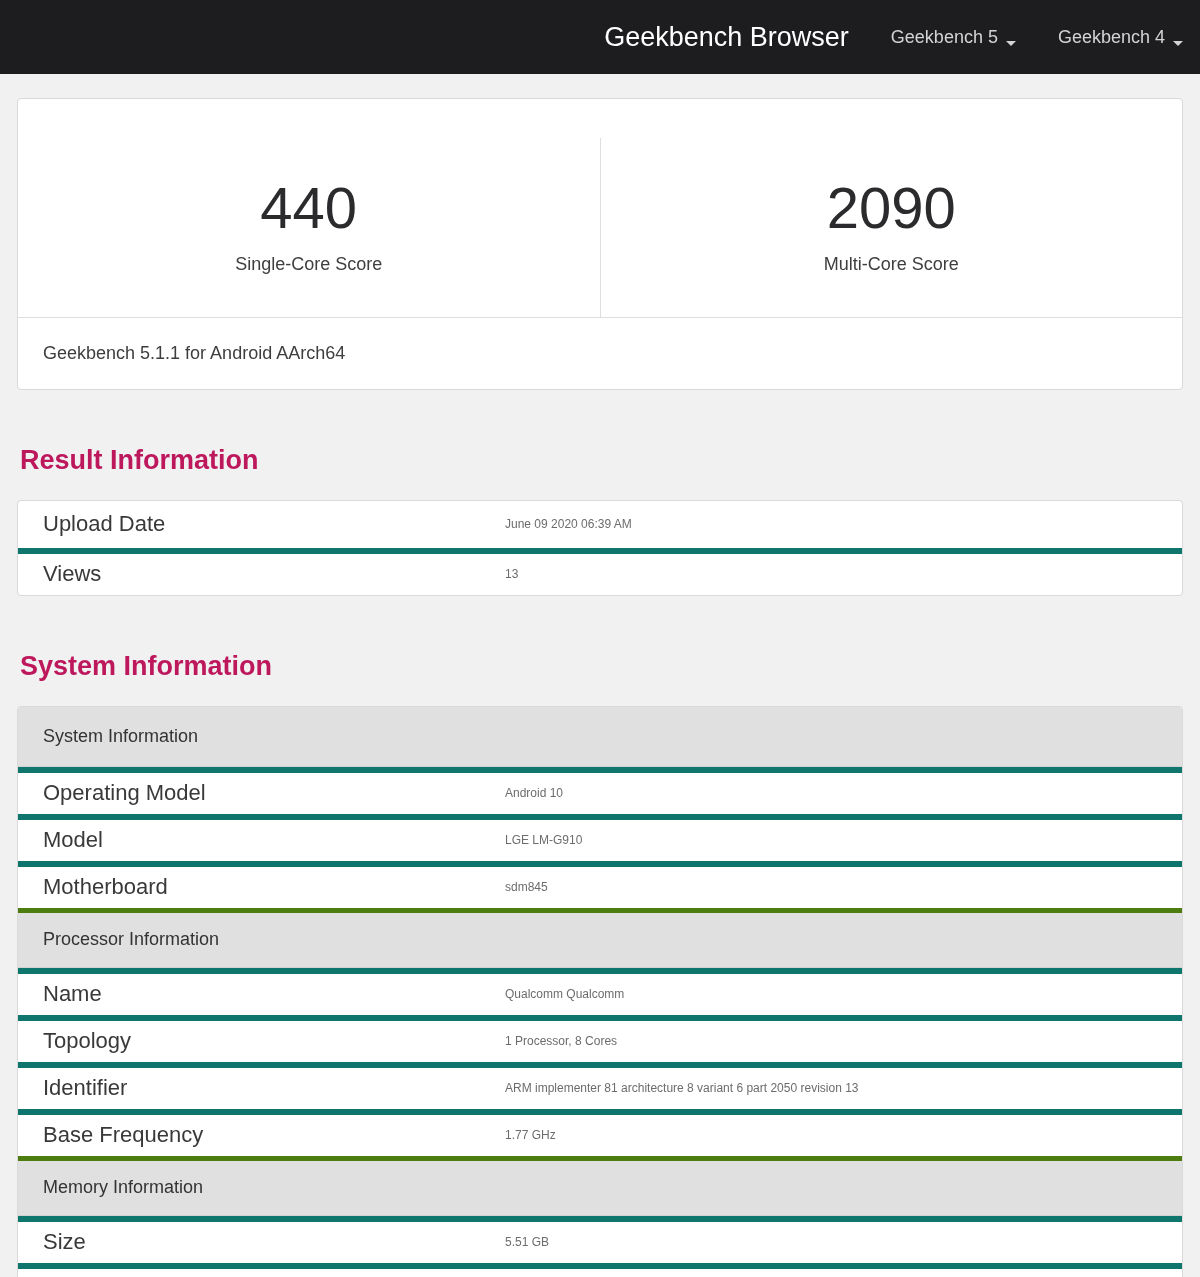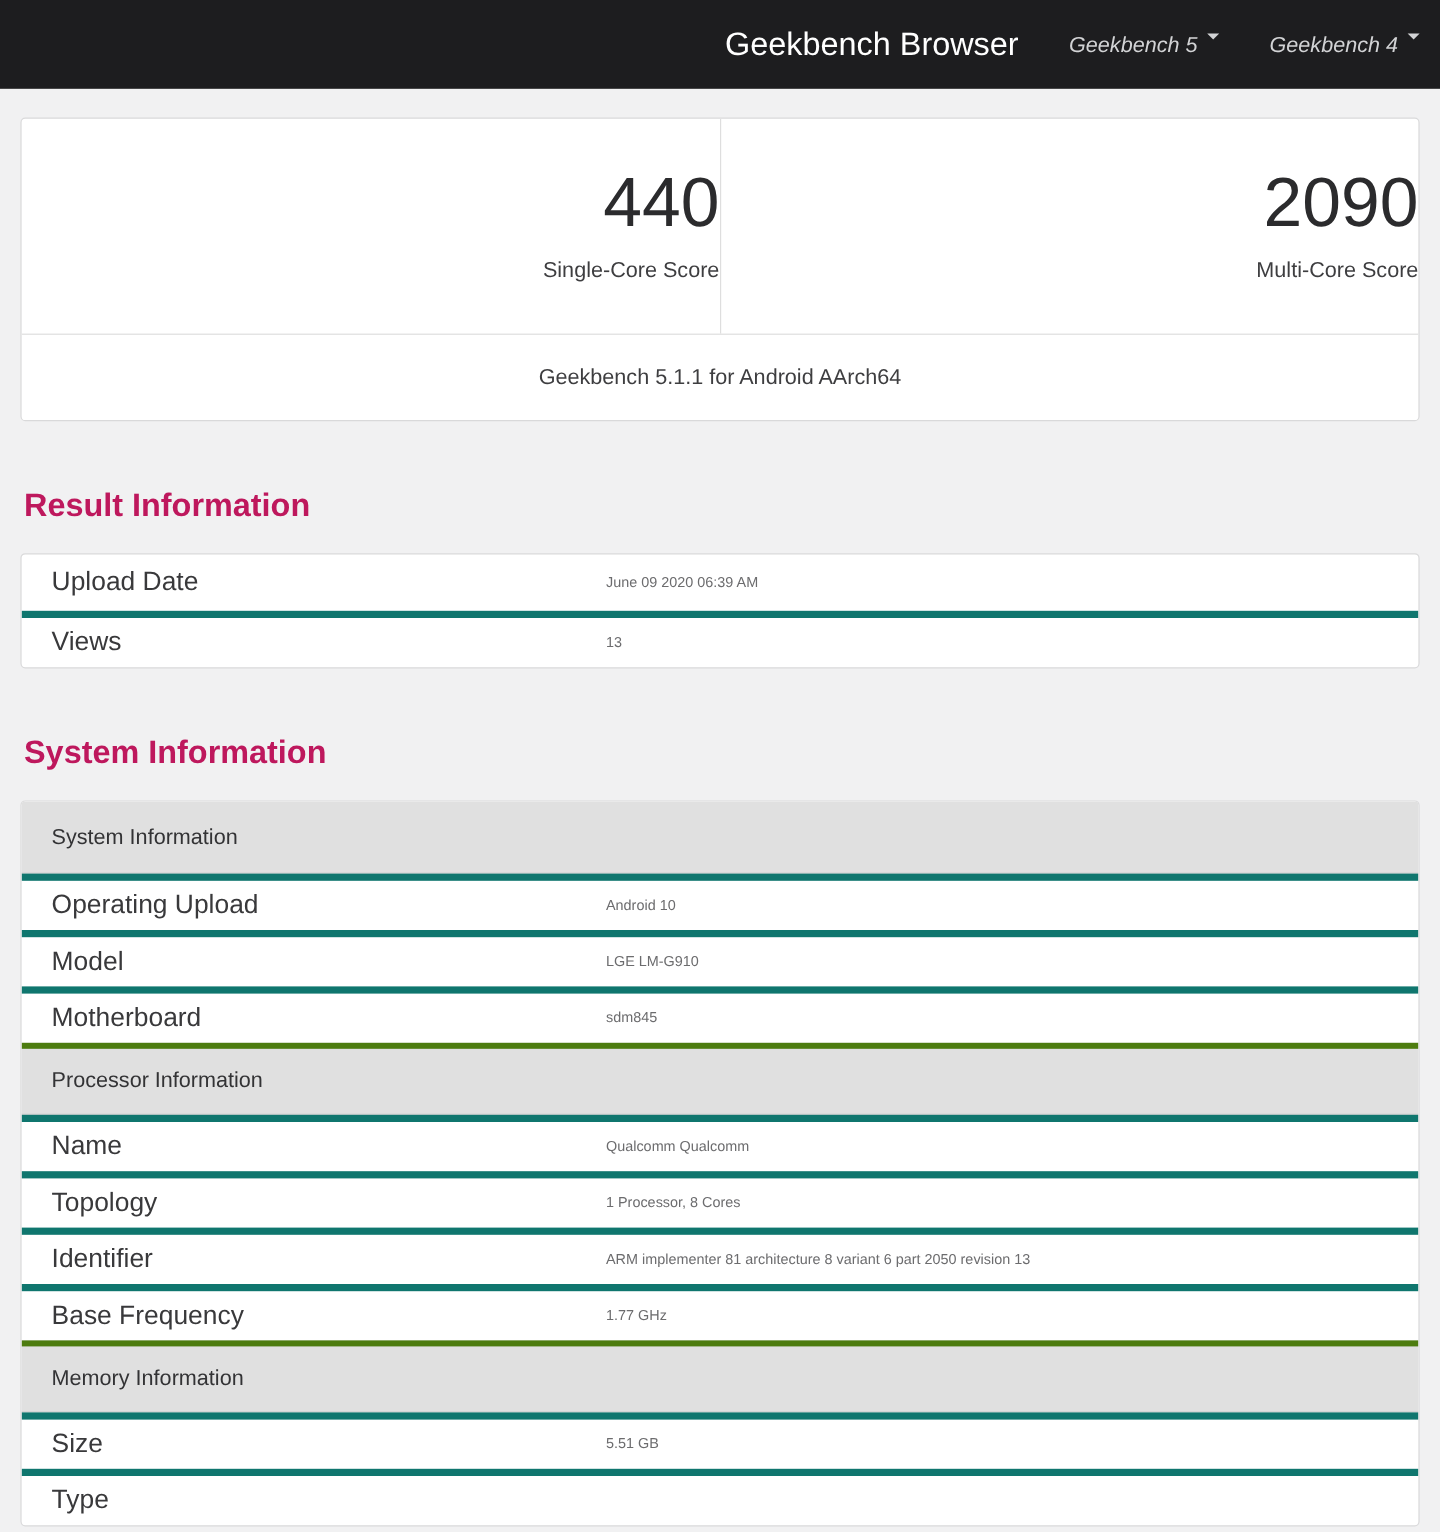--- a/index.html
+++ b/index.html
@@ -34,23 +34,22 @@
     text-decoration: none;
     margin-right: 42px;
     cursor: pointer;
   }
   .nav-link {
     color: #d2d3d5;
     font-size: 18px;
     line-height: 1;
     text-decoration: none;
     display: inline-flex;
-    align-items: flex-start;
+    align-items: flex-end;
     cursor: pointer;
-    font-style: italic;
   }
   .nav-link + .nav-link { margin-left: 42px; }
   .caret {
     display: inline-block;
     width: 0; height: 0;
     margin-left: 8px;
     border-left: 5px solid transparent;
     border-right: 5px solid transparent;
     border-top: 5px solid #d2d3d5;
   }
@@ -63,41 +62,41 @@
     border: 1px solid #d9d9da;
     border-radius: 4px;
     overflow: hidden;
   }
 
   
   .score-card { margin-top: 24px; }
   .score-row { display: flex; }
   .score-col {
     flex: 1;
-    text-align: right;
+    text-align: center;
     padding: 38px 0 42px 0;
+    margin-top: 39px;
   }
   .score-col + .score-col { border-left: 1px solid #dedede; }
   .score-value {
     font-size: 58px;
     line-height: 1.1;
     color: #2b2b2d;
     font-weight: 400;
   }
   .score-label {
     margin-top: 14px;
     font-size: 18px;
     color: #3e3e40;
   }
   .score-footer {
     border-top: 1px solid #dedede;
     padding: 25px 25px;
     font-size: 18px;
     color: #3e3e40;
-    text-align: center;
   }
 
   
   .section-title {
     margin: 55px 0 24px 0;
     padding-left: 3px;
     font-size: 27px;
     font-weight: bold;
     color: #be185d;
   }
@@ -181,21 +180,21 @@
       <div class="info-value">13</div>
     </div>
   </div>
 
   <div class="section-title">System Information</div>
 
   <div class="card">
 
     <div class="group-header">System Information</div>
     <div class="info-row">
-      <div class="info-label">Operating Upload</div>
+      <div class="info-label">Operating Model</div>
       <div class="info-value">Android 10</div>
     </div>
     <div class="info-row">
       <div class="info-label">Model</div>
       <div class="info-value">LGE LM-G910</div>
     </div>
     <div class="info-row">
       <div class="info-label">Motherboard</div>
       <div class="info-value">sdm845</div>
     </div>

